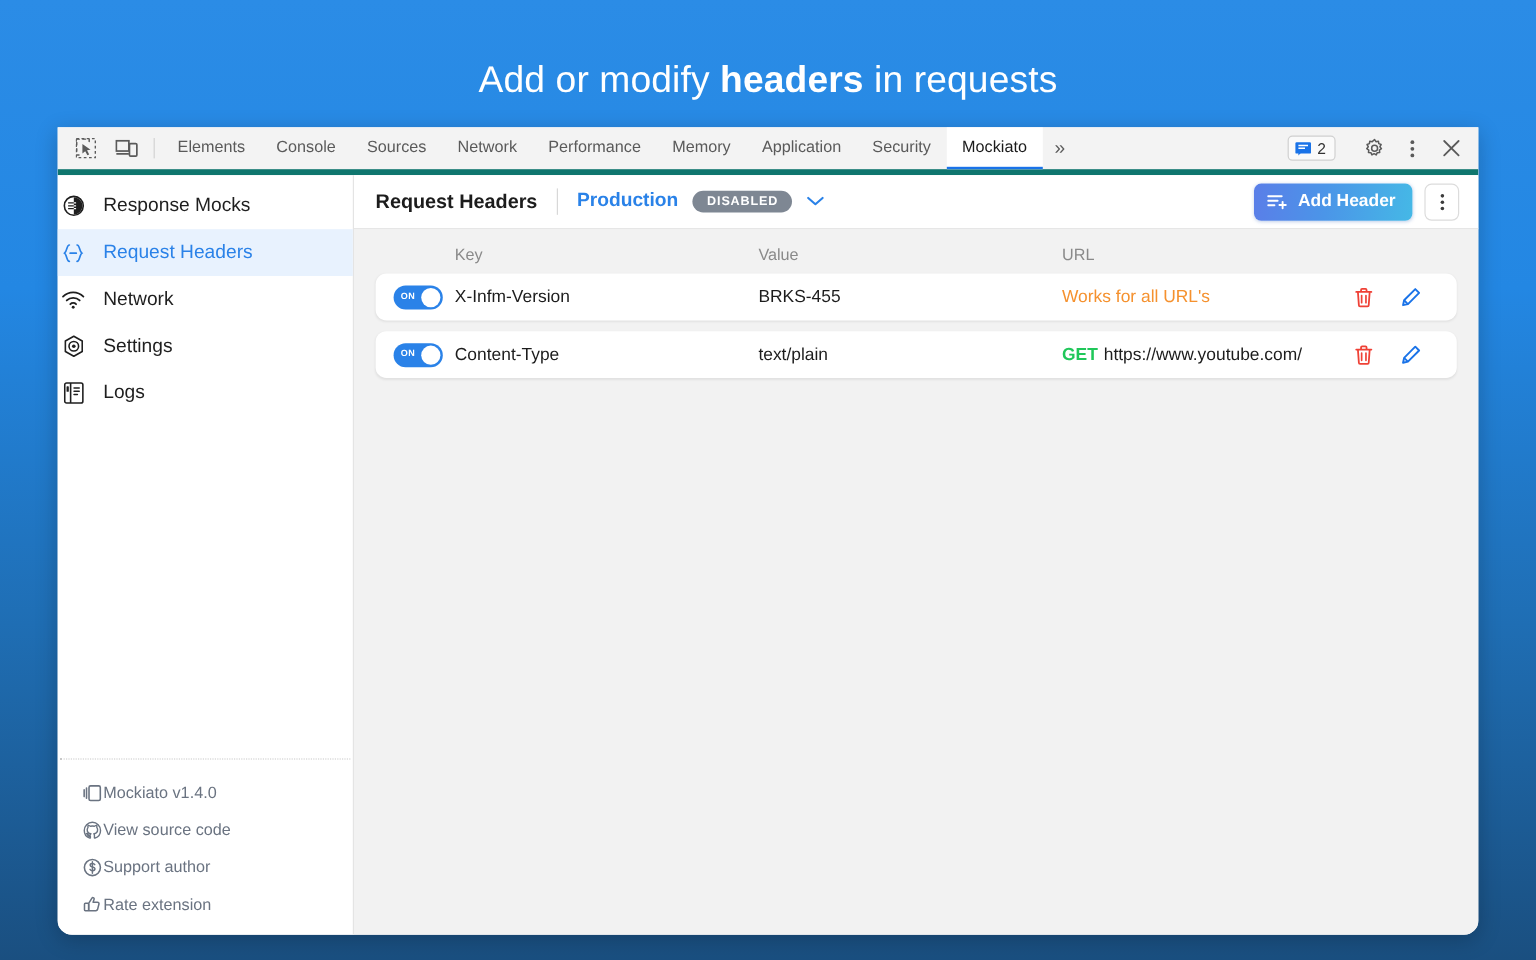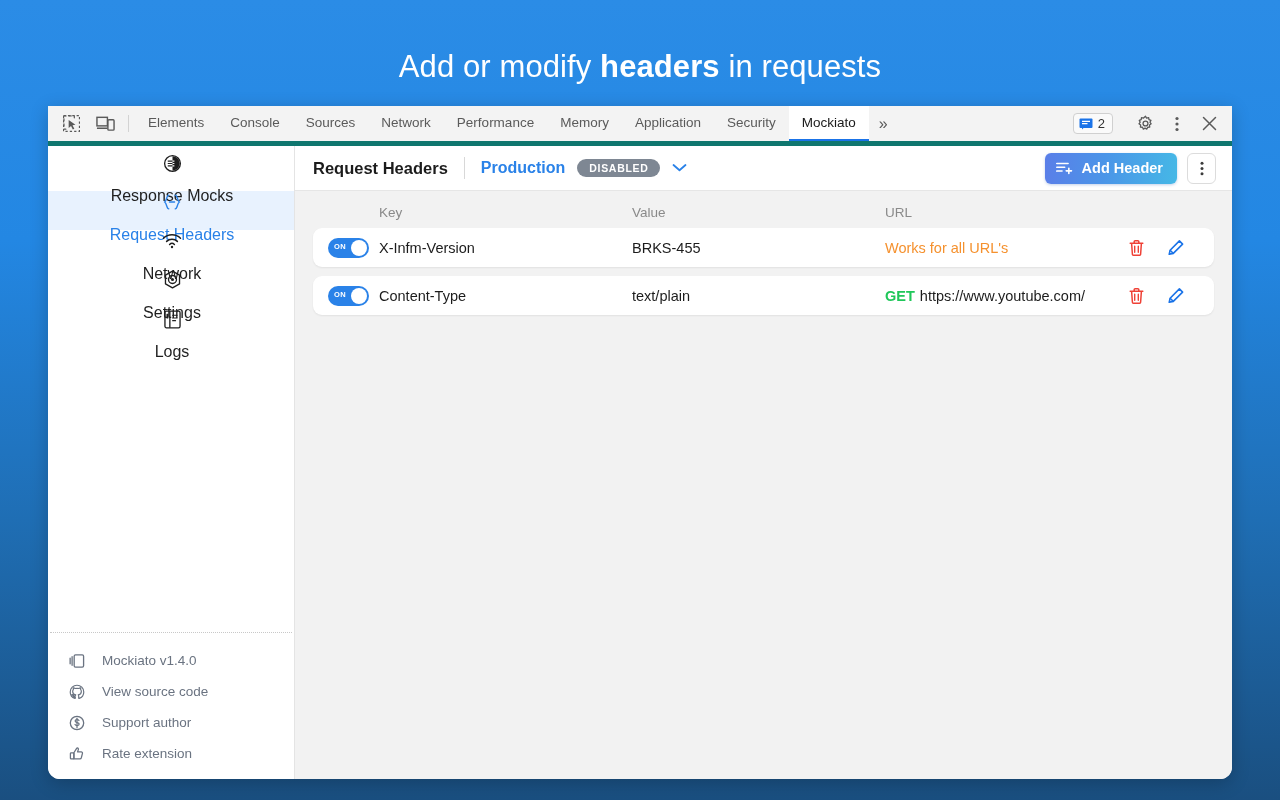--- a/index.html
+++ b/index.html
@@ -137,21 +137,20 @@
   .nav-list { flex: 1; }
   .nav-item {
     height: 39px;
     display: flex;
     align-items: center;
     padding-left: 2px;
     gap: 14px;
     cursor: pointer;
     font-size: 16px;
     color: #1f1f1f;
-    flex-direction: column;
   }
   .nav-item.active {
     background: #e8f2fe;
     color: #2a82e8;
   }
   .nav-ico {
     width: 22px; height: 22px;
     display: flex; align-items: center; justify-content: center;
     flex: 0 0 22px;
   }
@@ -160,21 +159,21 @@
   .sidebar-footer {
     border-top: 1px dotted #c8c8c8;
     margin: 0 2px 10px 2px;
     padding-top: 12px;
   }
   .foot-item {
     height: 31px;
     display: flex;
     align-items: center;
     padding-left: 18px;
-    gap: 16px;
+    gap: 0;
     font-size: 13.5px;
     color: #6a7381;
     cursor: pointer;
   }
   .foot-ico {
     width: 18px; height: 18px;
     display: flex; align-items: center; justify-content: center;
     flex: 0 0 18px;
   }
 

